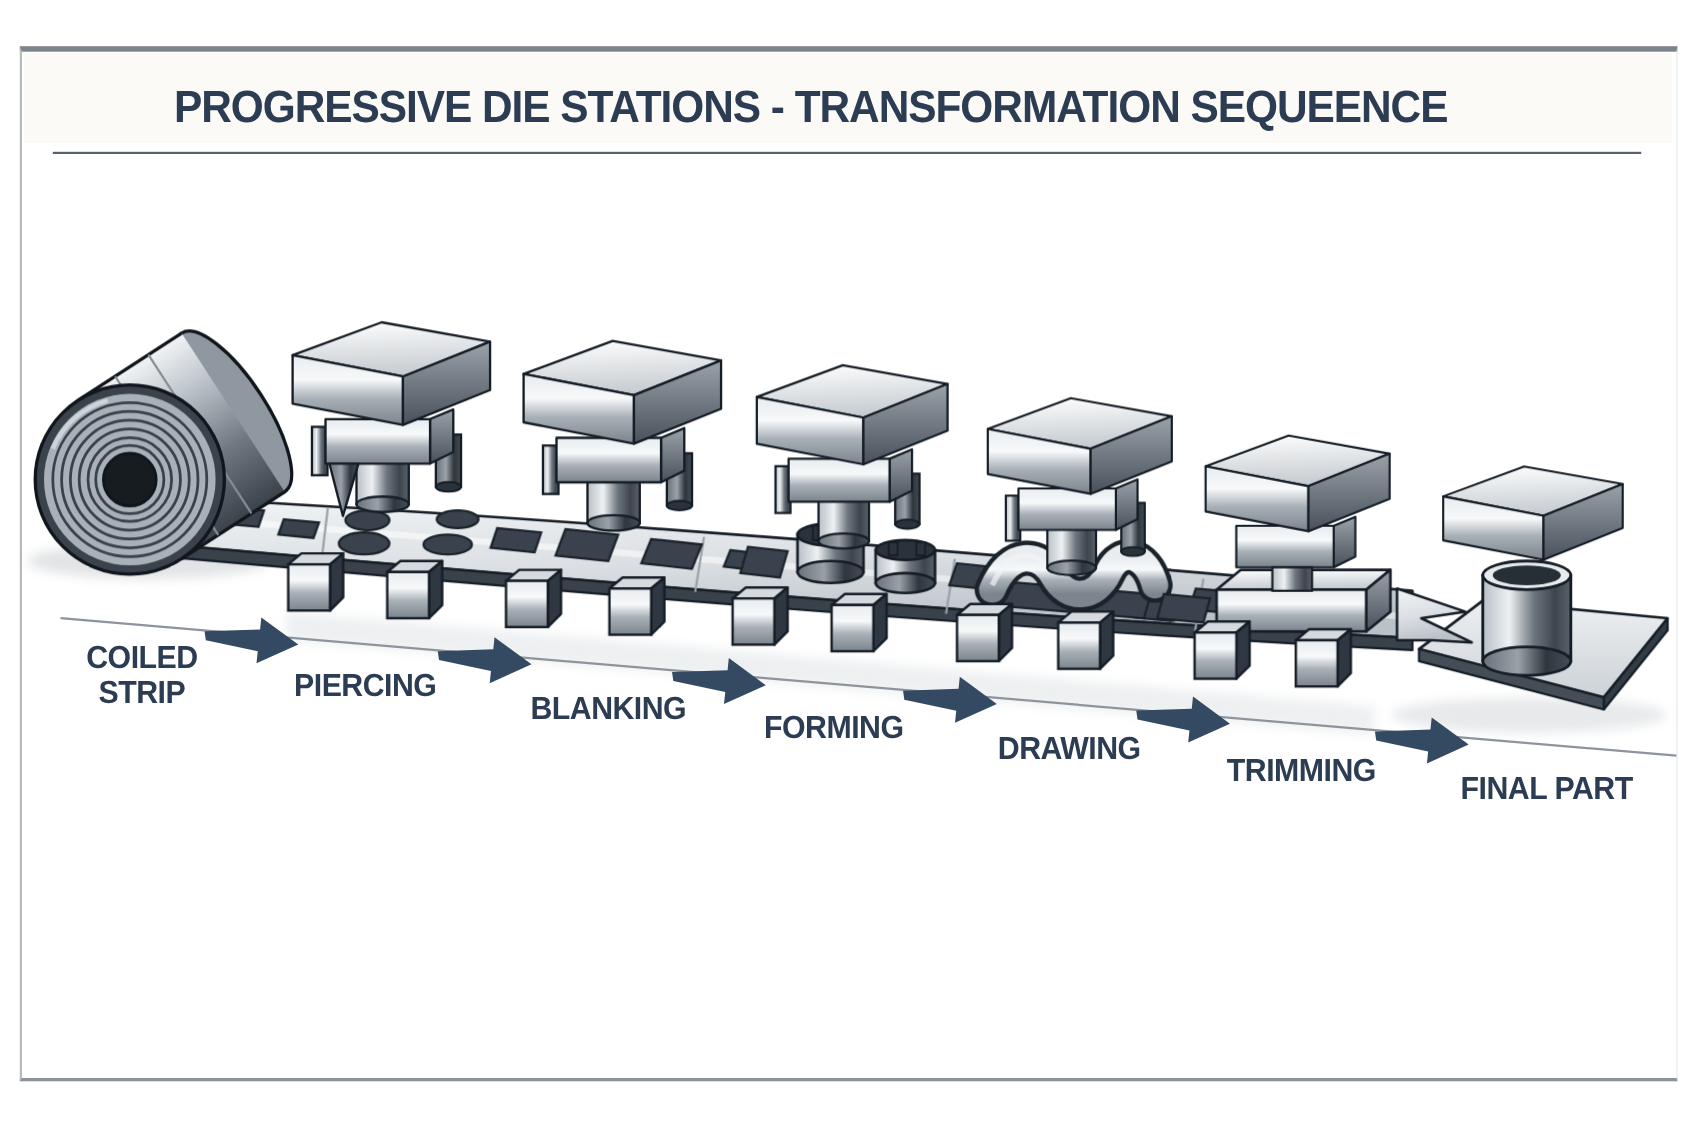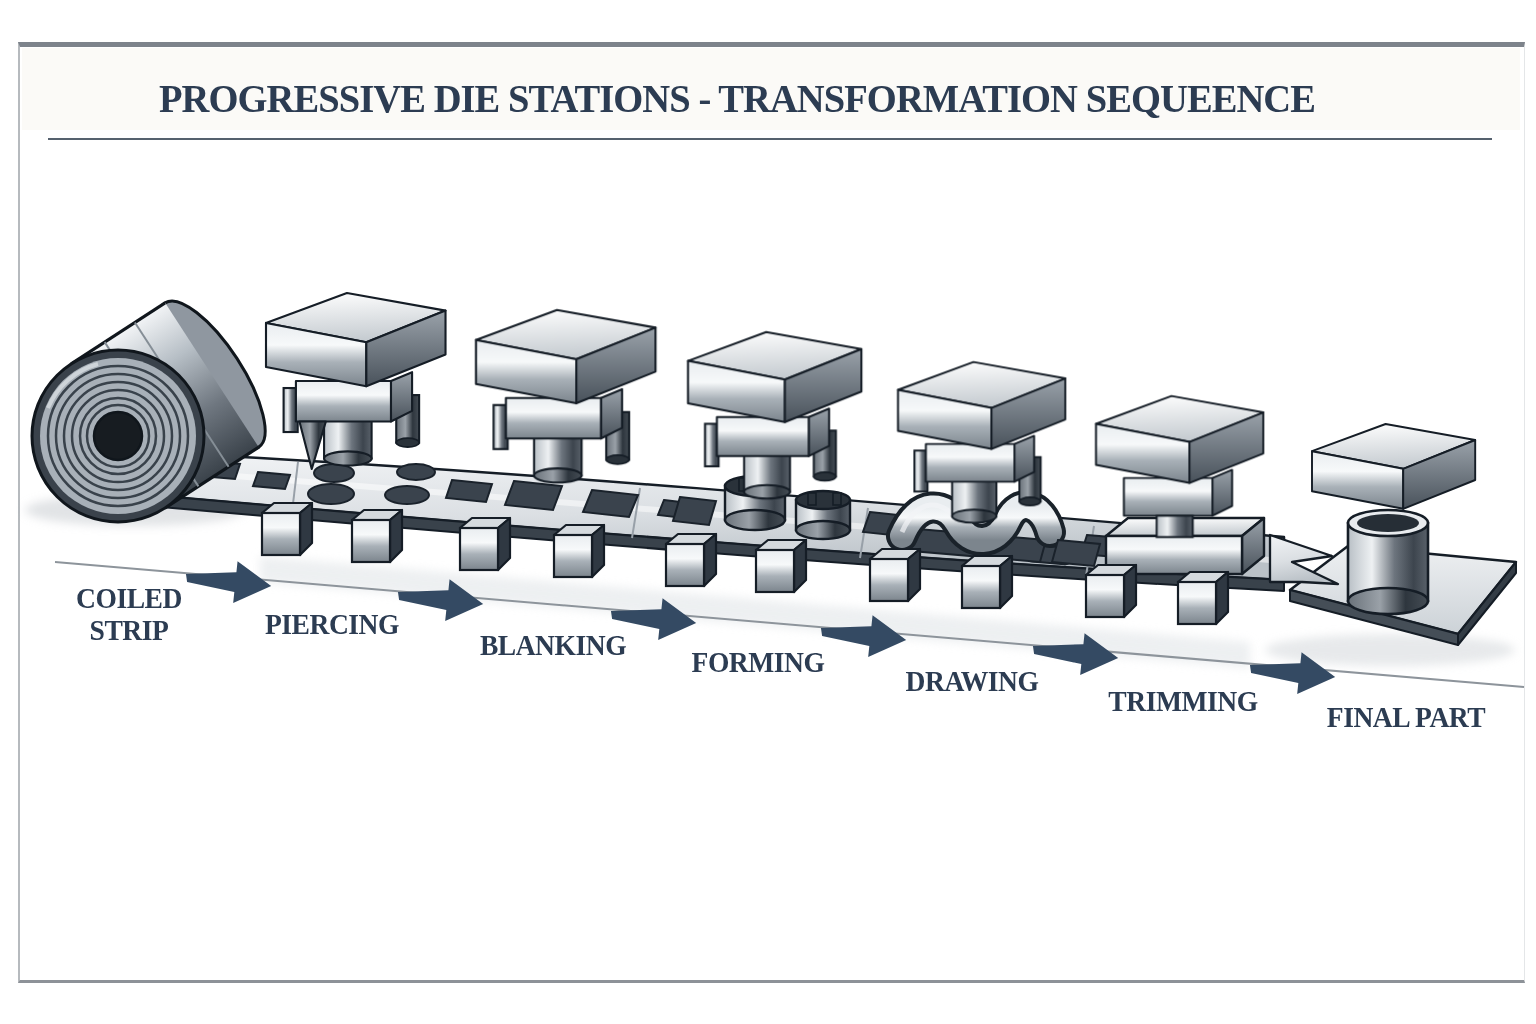--- a/index.html
+++ b/index.html
@@ -1,17 +1,17 @@
 <!DOCTYPE html>
 <html style="--c-background: #ffffff; --c-label: #2c3c52; --c-arrow: #344a63; --c-divider: #55616e; --c-frame: #8d939a; --c-metal_light: #eef1f4; --c-metal_dark: #2e3740; --c-strip: #d7dce0;"><head>
 <meta charset="utf-8">
 <style>
   html,body{margin:0;padding:0;background:#ffffff;}
   #canvas{position:relative;width:1536px;height:1024px;background:var(--c-background,#ffffff);
-          font-family:Liberation Serif, serif;overflow:hidden;}
+          font-family:Liberation Sans, sans-serif;overflow:hidden;}
   #frame{position:absolute;left:18px;top:42px;width:1504px;height:933px;
          border-top:5px solid #7d838b;border-left:2px solid #b6babe;
          border-bottom:3px solid #8d9298;border-right:1px solid #e4e6e8;background:transparent;}
   #title-band{position:absolute;left:22px;top:48px;width:1498px;height:82px;background:#fbfaf7;}
   #diagram-title{position:absolute;top:74px;left:18px;right:80px;margin:0;text-align:center;
          font-size:41px;font-weight:700;letter-spacing:-1px;color:var(--c-label,#2c3c52);
          transform:scaleX(.94);white-space:nowrap;}
   #title-divider{position:absolute;top:138px;left:48px;width:1444px;height:2px;
          background:var(--c-divider,#55616e);}
   #art{position:absolute;left:0;top:0;width:1536px;height:1024px;}

